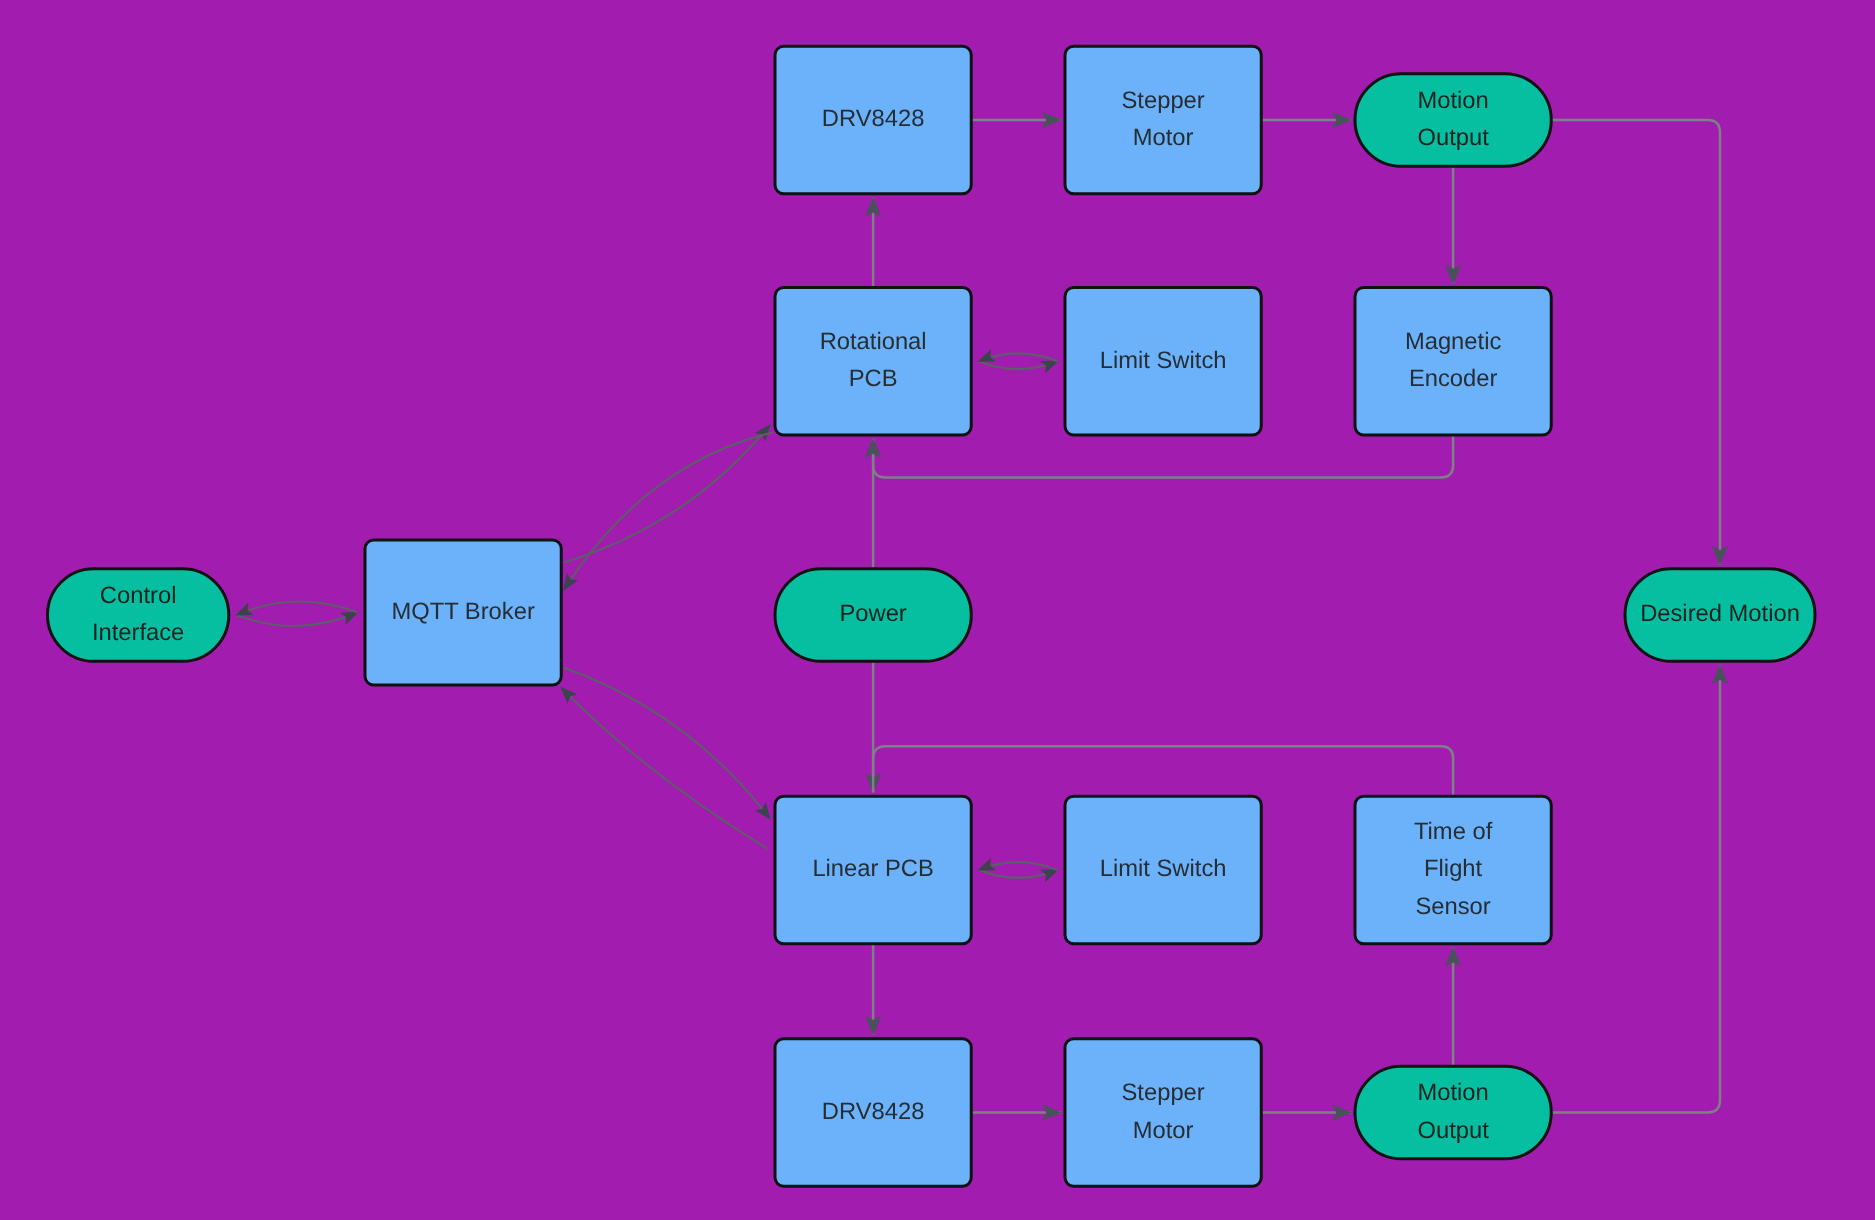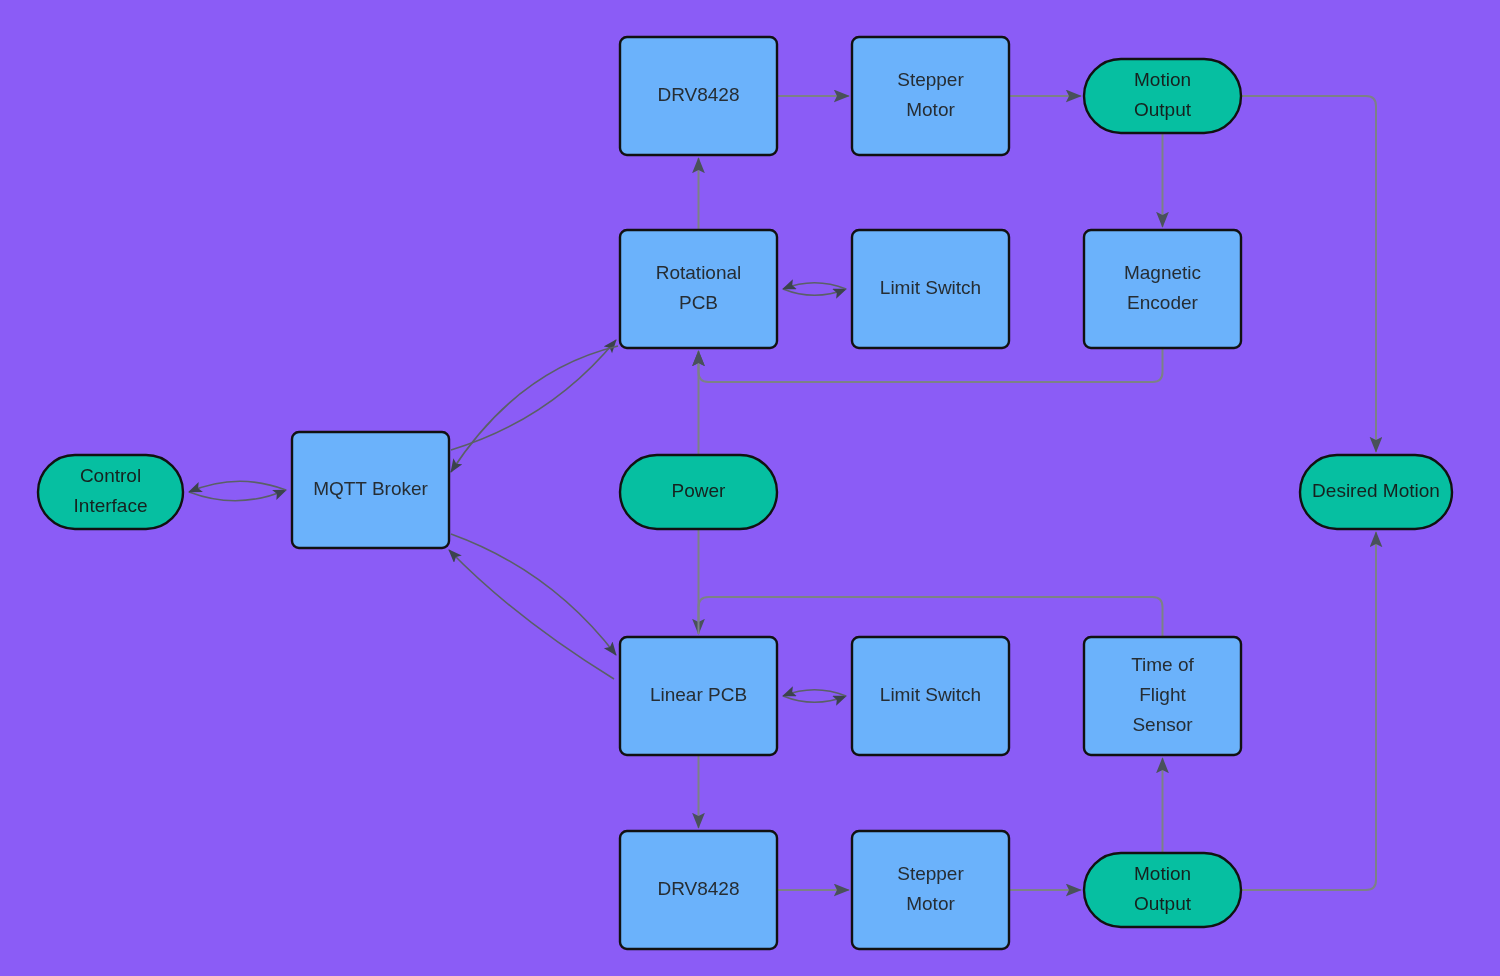--- a/index.html
+++ b/index.html
@@ -4,21 +4,21 @@
 <style>
   html, body {
     margin: 0;
     padding: 0;
     background: #ffffff;
   }
   #canvas-wrap {
     position: relative;
     width: 1500px;
     height: 976px;
-    background: #8b5cf6;
+    background: #a21caf;
     overflow: hidden;
     font-family: "Liberation Sans", sans-serif;
   }
   svg#diagram {
     display: block;
     width: 1500px;
     height: 976px;
   }
   .node-box {
     fill: #6BB2FB;

